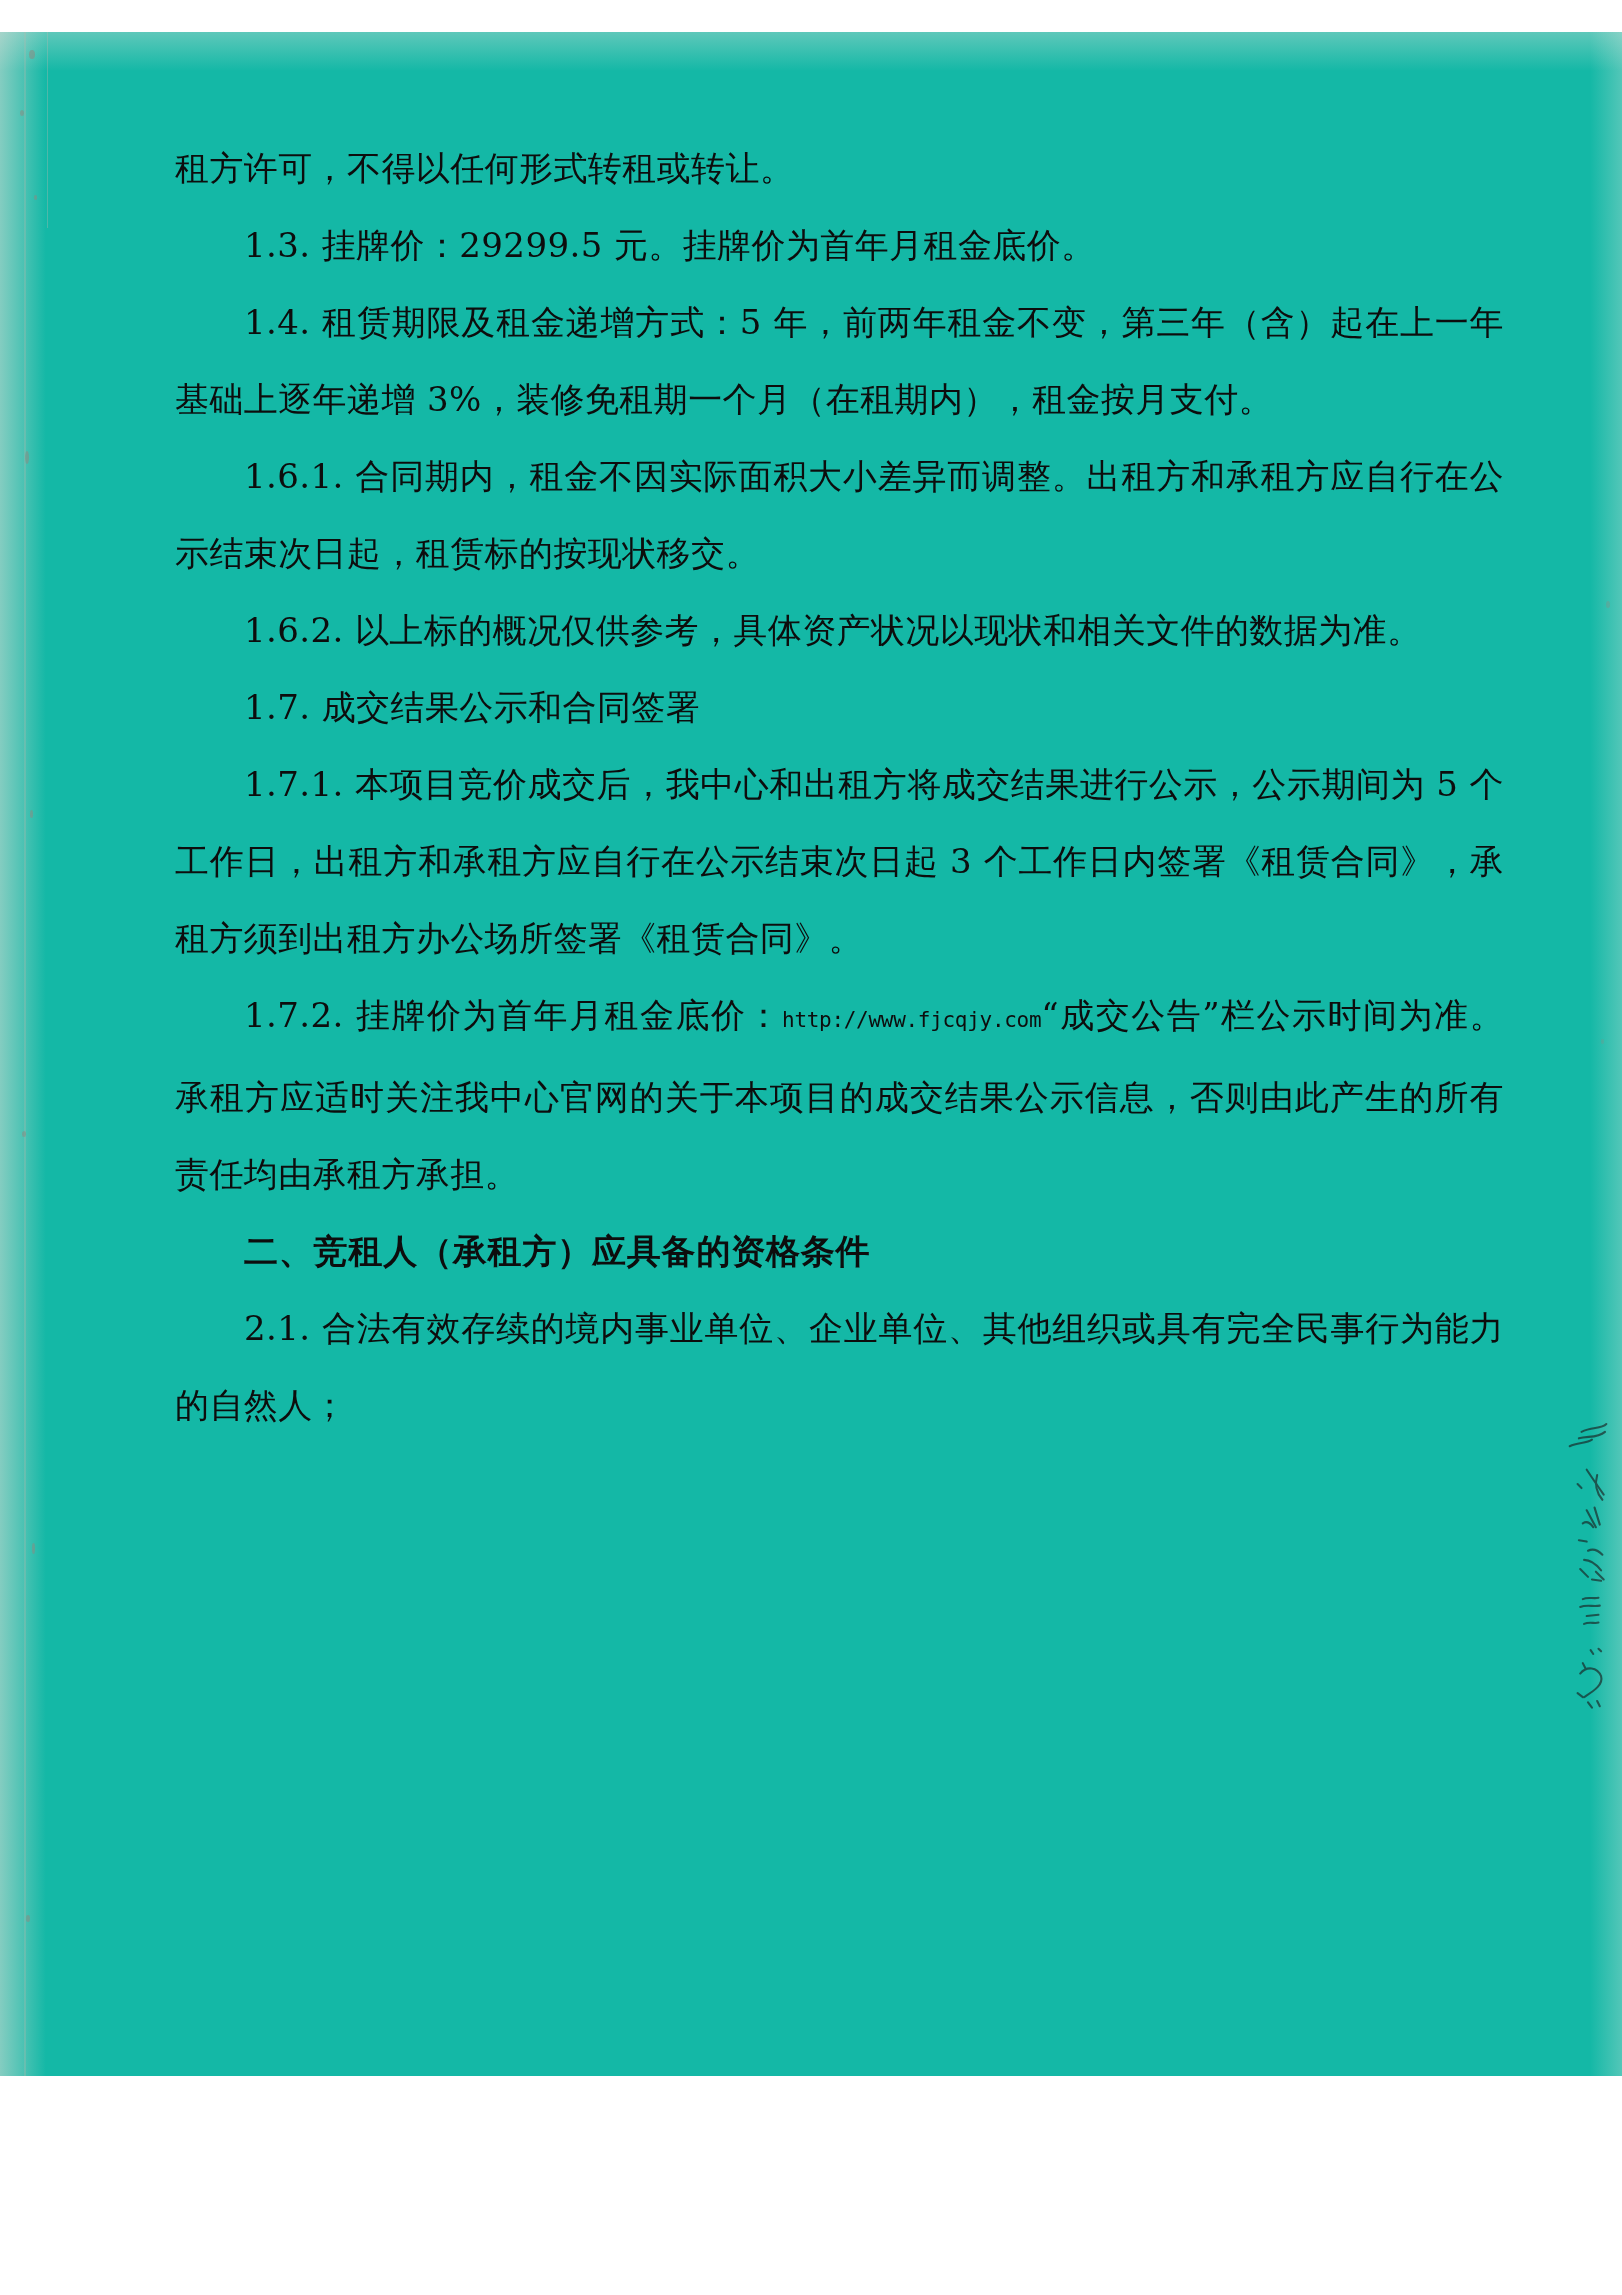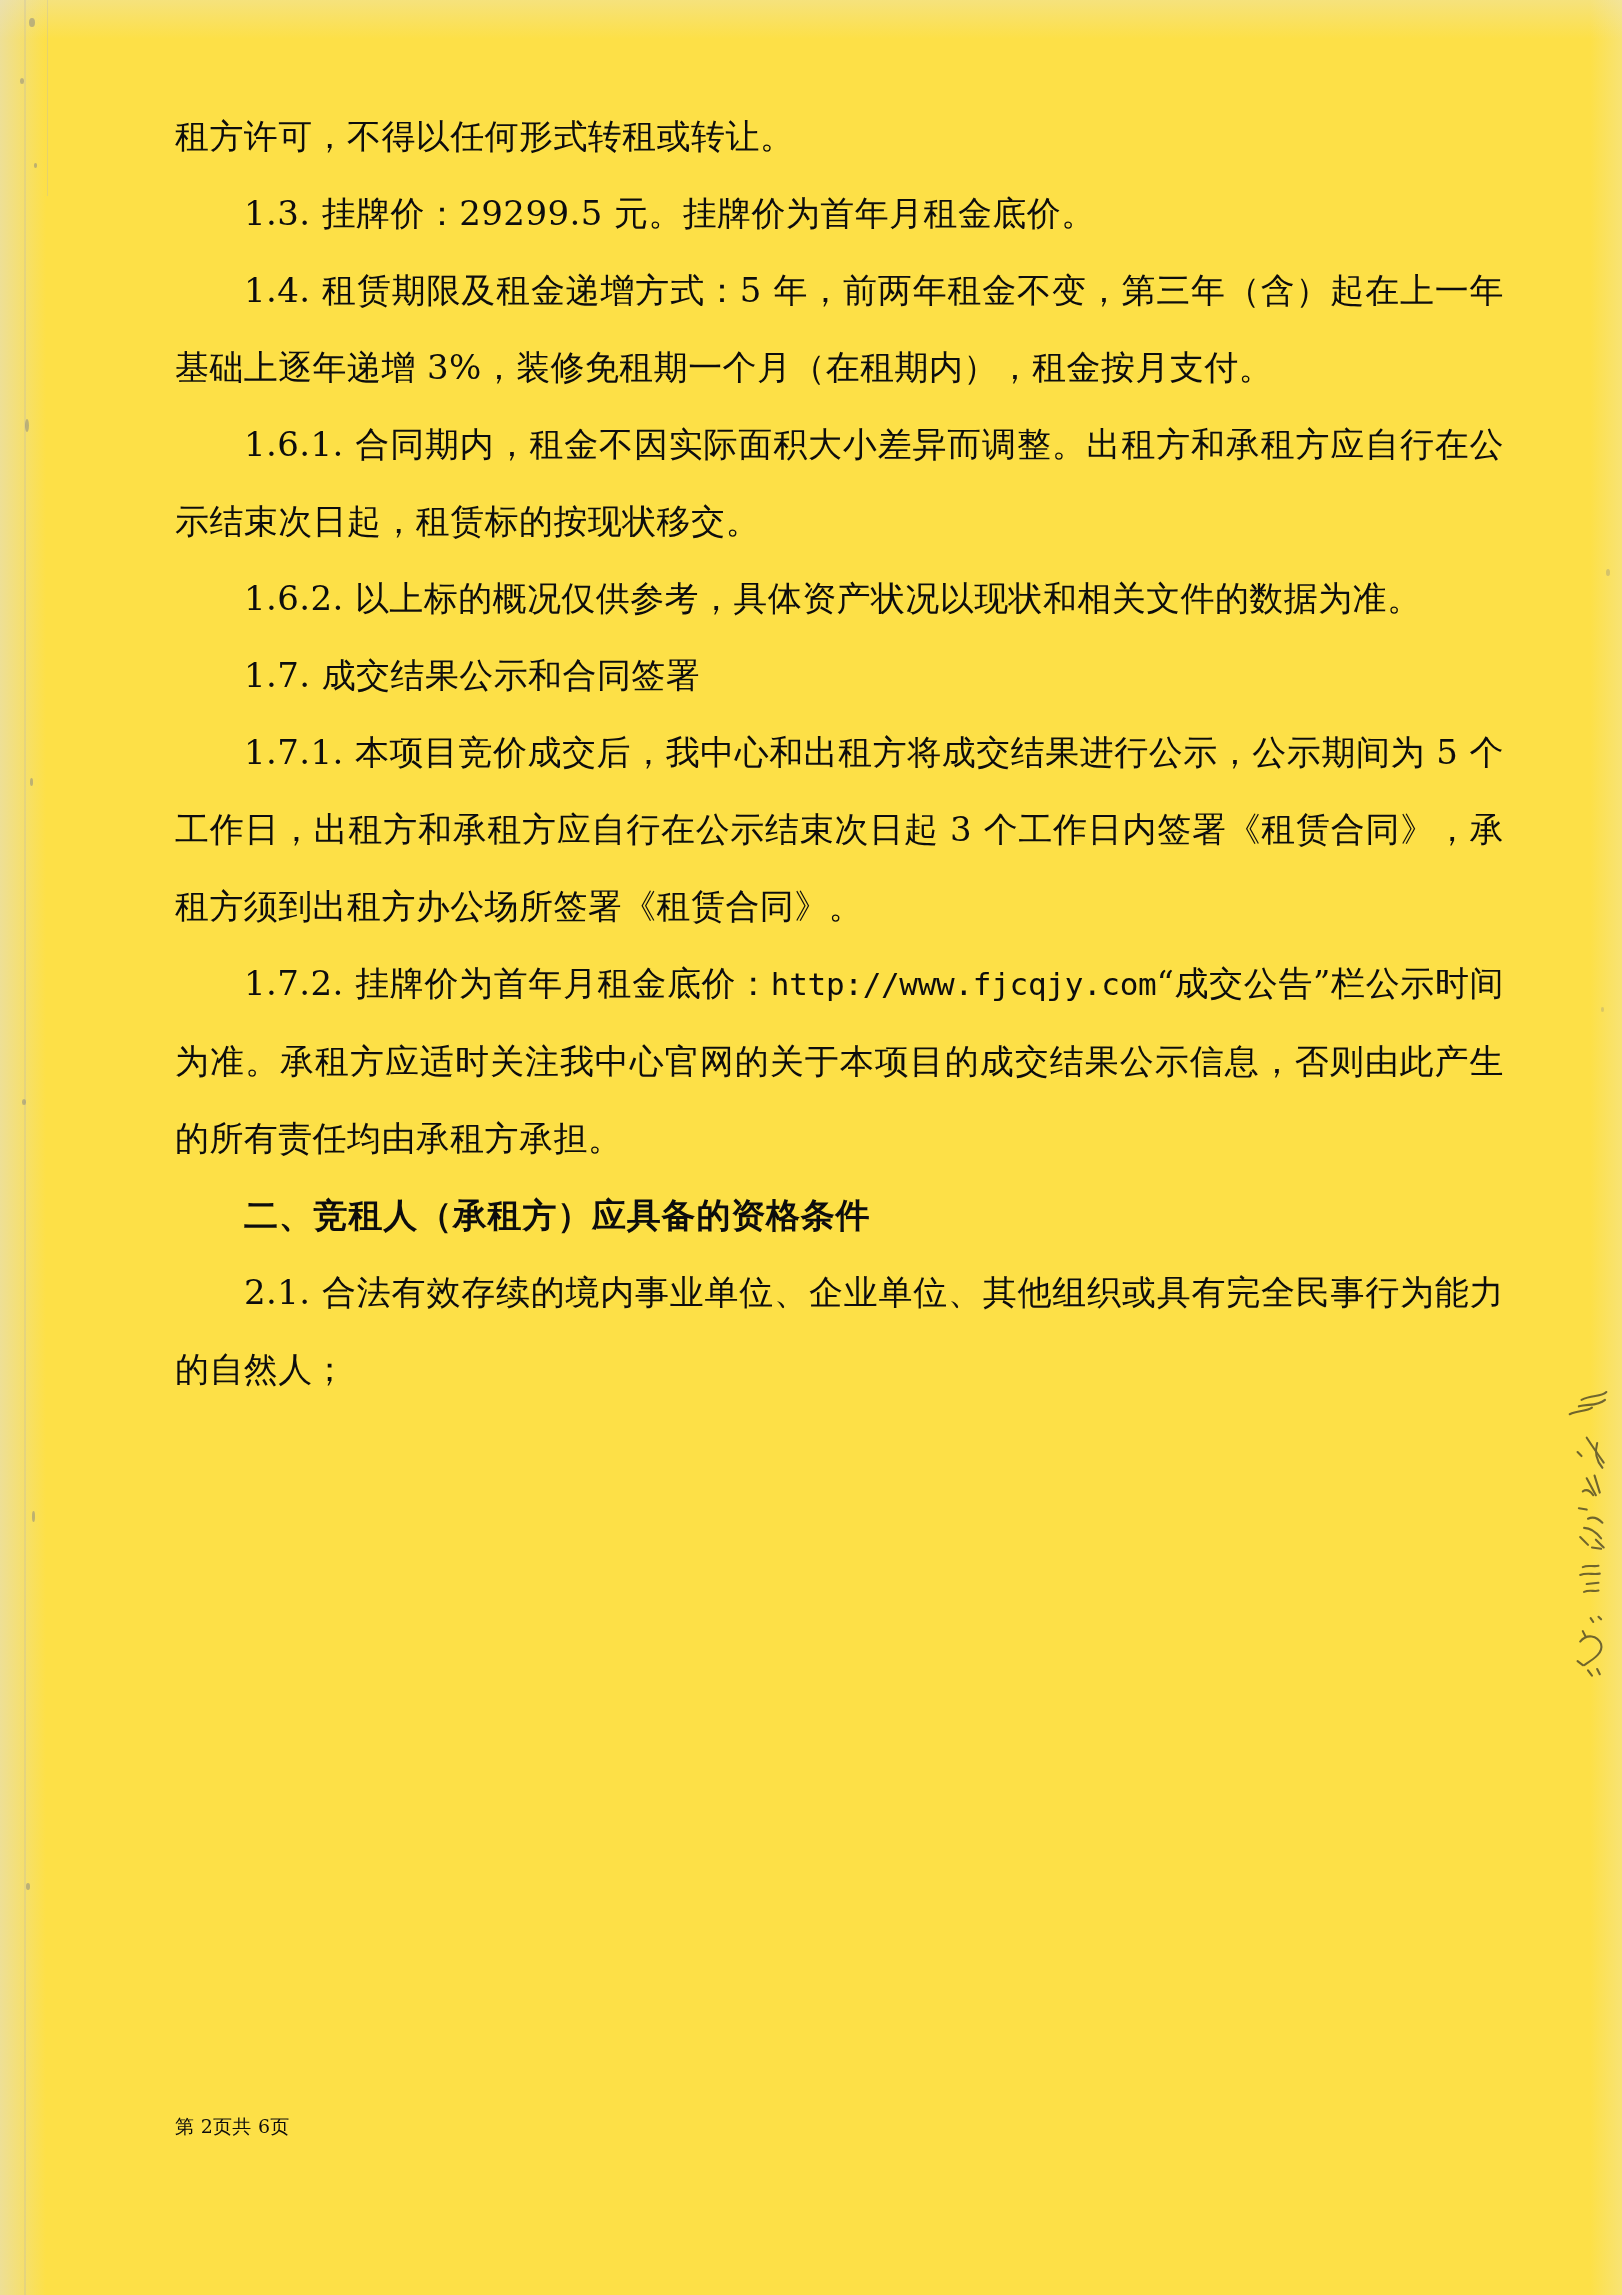--- a/index.html
+++ b/index.html
@@ -3,25 +3,26 @@
 <meta charset="utf-8">
 <style>
   html, body {
     margin: 0;
     padding: 0;
     background: #ffffff;
   }
   .page {
     position: relative;
     width: 1623px;
-    height: 2295px;
-    background: #fde047;
+    height: 2044px;
+    background: #14b8a6;
     overflow: hidden;
     font-family: "DejaVu Serif", "Liberation Serif", serif;
     color: #0d0d0d;
+    margin-top: 32px;
   }
 
   
   .scan-tint {
     position: absolute;
     inset: 0;
     background:
       linear-gradient(to right, rgba(225,222,215,0.55) 0px, rgba(255,255,255,0) 46px),
       linear-gradient(to bottom, rgba(232,230,224,0.35) 0px, rgba(255,255,255,0) 39px),
       linear-gradient(to left, rgba(236,234,228,0.30) 0px, rgba(255,255,255,0) 33px);
@@ -61,21 +62,21 @@
   p.indent {
     text-indent: 69px;
   }
   p.heading {
     font-weight: 700;
     text-indent: 69px;
     letter-spacing: 0.8px;
   }
   .mono {
     font-family: "DejaVu Sans Mono", "Liberation Mono", monospace;
-    font-size: 31px;
+    font-size: 21px;
     letter-spacing: -0.3px;
   }
 
   
   .footer {
     position: absolute;
     left: 175px;
     top: 2114px;
     font-size: 19px;
     letter-spacing: 0.3px;

